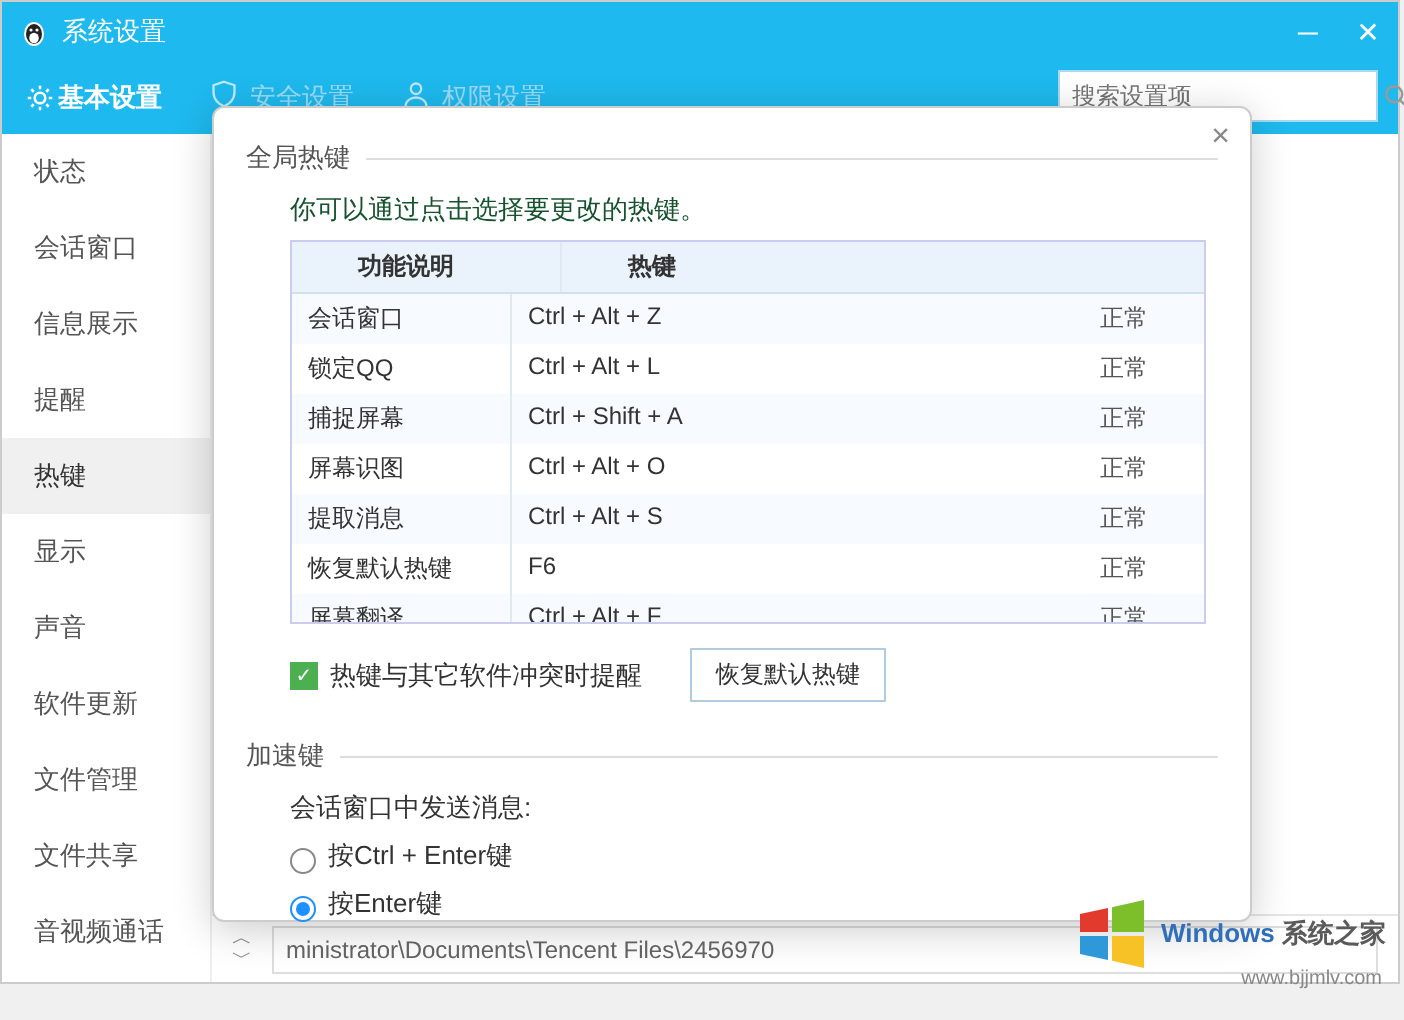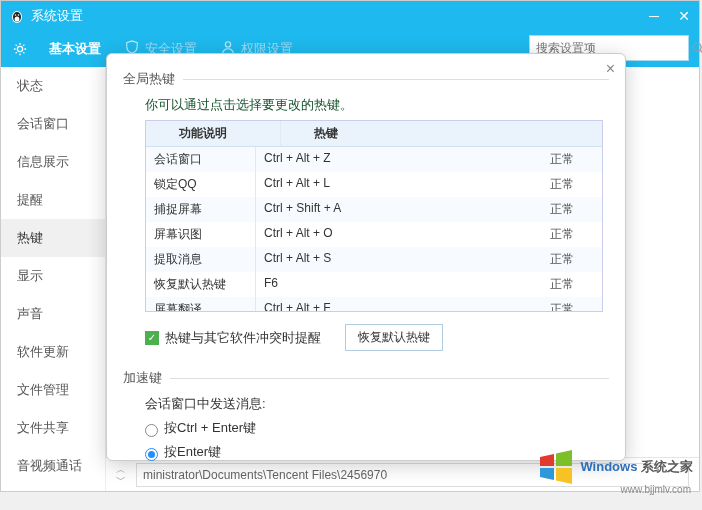--- a/index.html
+++ b/index.html
@@ -5,21 +5,21 @@
   * { box-sizing: border-box; margin: 0; padding: 0; }
   body { font-family: "Microsoft YaHei", Arial, sans-serif; font-size: 12px; background: #f0f0f0; width: 702px; height: 510px; overflow: hidden; position: relative; }
   .window { position: absolute; left: 0; top: 0; width: 700px; height: 492px; background: #fff; border: 1px solid #ccc; }
   .titlebar { height: 30px; background: #1eb9ee; display: flex; align-items: center; padding-left: 8px; color: #fff; }
   .titlebar .qicon { width: 16px; height: 16px; margin-right: 6px; }
   .titlebar .qicon svg { display:block; }
   .titlebar .title { font-size: 13px; flex: 1; }
   .titlebar .winbtns { display: flex; }
   .titlebar .winbtn { width: 30px; height: 30px; display: flex; align-items: center; justify-content: center; color: #fff; font-size: 14px; }
   .toolbar { height: 36px; background: #1eb9ee; display: flex; align-items: center; padding: 0 12px; color: #cfe9f6; font-size: 13px; gap: 24px; position: relative; }
-  .toolbar .tabactive { color: #fff; font-weight: bold; display:flex; align-items:center; gap:22px;}
+  .toolbar .tabactive { color: #fff; font-weight: bold; display:flex; align-items:center; gap:2px;}
   .toolbar .tab { display:flex; align-items:flex-start; gap:6px; opacity:.7;}
   .toolbar .search { position:absolute; right:10px; top:4px; width:160px; height:26px; background:#fff; border:1px solid #a9d9ec; display:flex; align-items:center; padding:0 6px; color:#999;}
   .toolbar .search input { border:none; outline:none; flex:1; font-size:12px; color:#999; background:transparent;}
   .toolbar .gearicon, .toolbar .shieldicon, .toolbar .keyicon { width:14px; height:14px; display:inline-block; }
   .body { display:flex; height: calc(100% - 66px); }
   .sidebar { width:105px; background:#fff; border-right:1px solid #eee; }
   .sidebar .item { padding:10px 16px; color:#555; font-size:13px; cursor:pointer;}
   .sidebar .item.active { background:#f0f0f0; color:#333;}
   .content { flex:1; padding:12px; position:relative; }
   .bottombar { position:absolute; bottom:0; left:0; right:0; height:34px; border-top:1px solid #e5e5e5; display:flex; align-items:center; padding:0 10px; gap:10px;}

